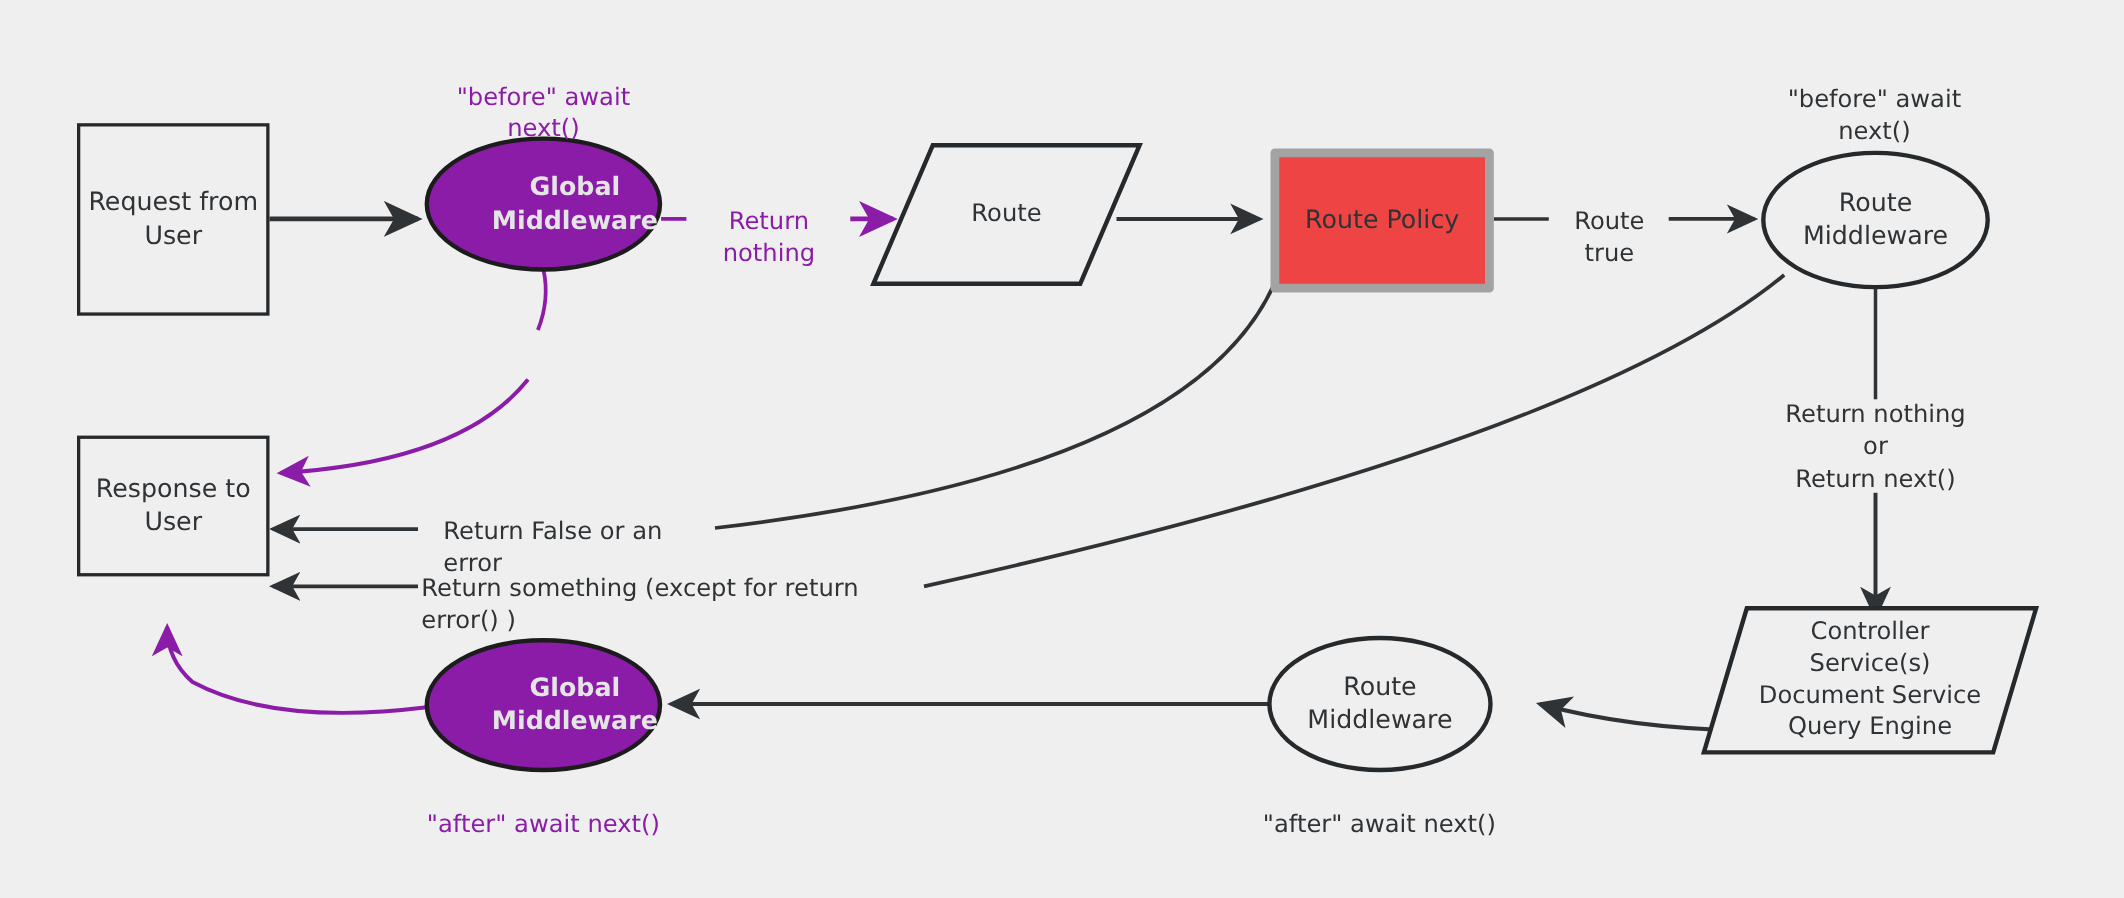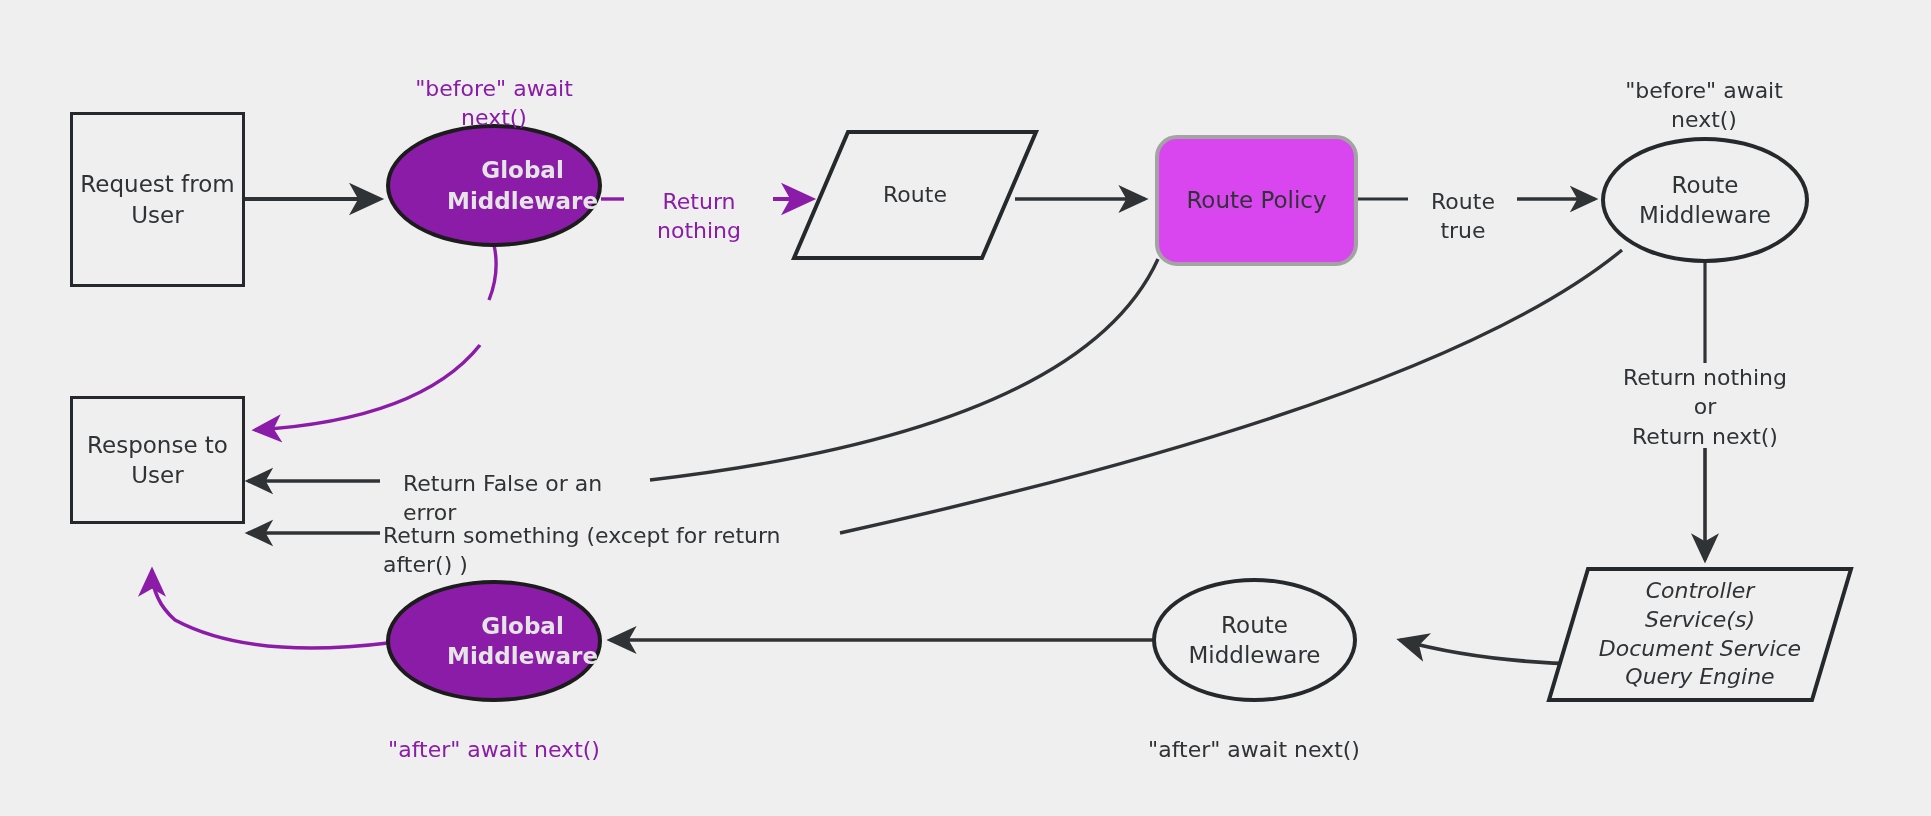--- a/index.html
+++ b/index.html
@@ -36,24 +36,24 @@
     white-space: pre-line;
   }
   .rect {
     border: 3px solid #26292b;
     background: #efefef;
     color: #303336;
     font-size: 23px;
     align-items: center;
   }
   .rounded {
-    border: 4px solid #a3a3a3;
-    background: #d946ef;
-    color: #303336;
-    border-radius: 22px;
+    border: 8px solid #a3a3a3;
+    background: #ef4444;
+    color: #303336;
+    border-radius: 4px;
     font-size: 23px;
   }
   .ellipse-plain {
     border: 4px solid #26292b;
     background: #efefef;
     color: #303336;
     border-radius: 50%;
     font-size: 23px;
   }
   .ellipse-purple {
@@ -162,21 +162,21 @@
 
   <div class="node rounded" style="left:1155px; top:135px; width:203px; height:131px;">
     <span class="lbl">Route Policy</span>
   </div>
 
   <div class="node ellipse-plain" style="left:1601px; top:137px; width:208px; height:126px;">
     <span class="lbl">Route
 Middleware</span>
   </div>
 
-  <div class="para" style="left:1545px; top:565px; width:310px; height:139px;font-style:italic;">
+  <div class="para" style="left:1545px; top:549px; width:310px; height:139px;">
     <svg class="shape" viewBox="0 0 310 139" preserveAspectRatio="none">
       <polygon points="43,4 306,4 267,135 4,135" fill="#efefef" stroke="#26292b" stroke-width="4" vector-effect="non-scaling-stroke"></polygon>
     </svg>
     <span class="lbl">Controller
 Service(s)
 Document Service
 Query Engine</span>
   </div>
 
   <div class="node ellipse-plain" style="left:1152px; top:578px; width:205px; height:124px;">
@@ -206,15 +206,15 @@
 
 
   <div class="edge-label dark" style="left:1410px; top:187px; width:106px;">Route true</div>
 
   <div class="edge-label dark" style="left:1595px; top:363px; width:220px;">Return nothing
 or
 Return next()</div>
 
   <div class="edge-label dark" style="left:383px; top:469px; width:253px; text-align:left;margin-left:20px;">Return False or an error</div>
 
-  <div class="edge-label dark" style="left:383px; top:521px; width:460px; text-align:left;">Return something (except for return after() )</div>
+  <div class="edge-label dark" style="left:383px; top:521px; width:460px; text-align:left;">Return something (except for return error() )</div>
 
 </div>
 
 </body></html>

